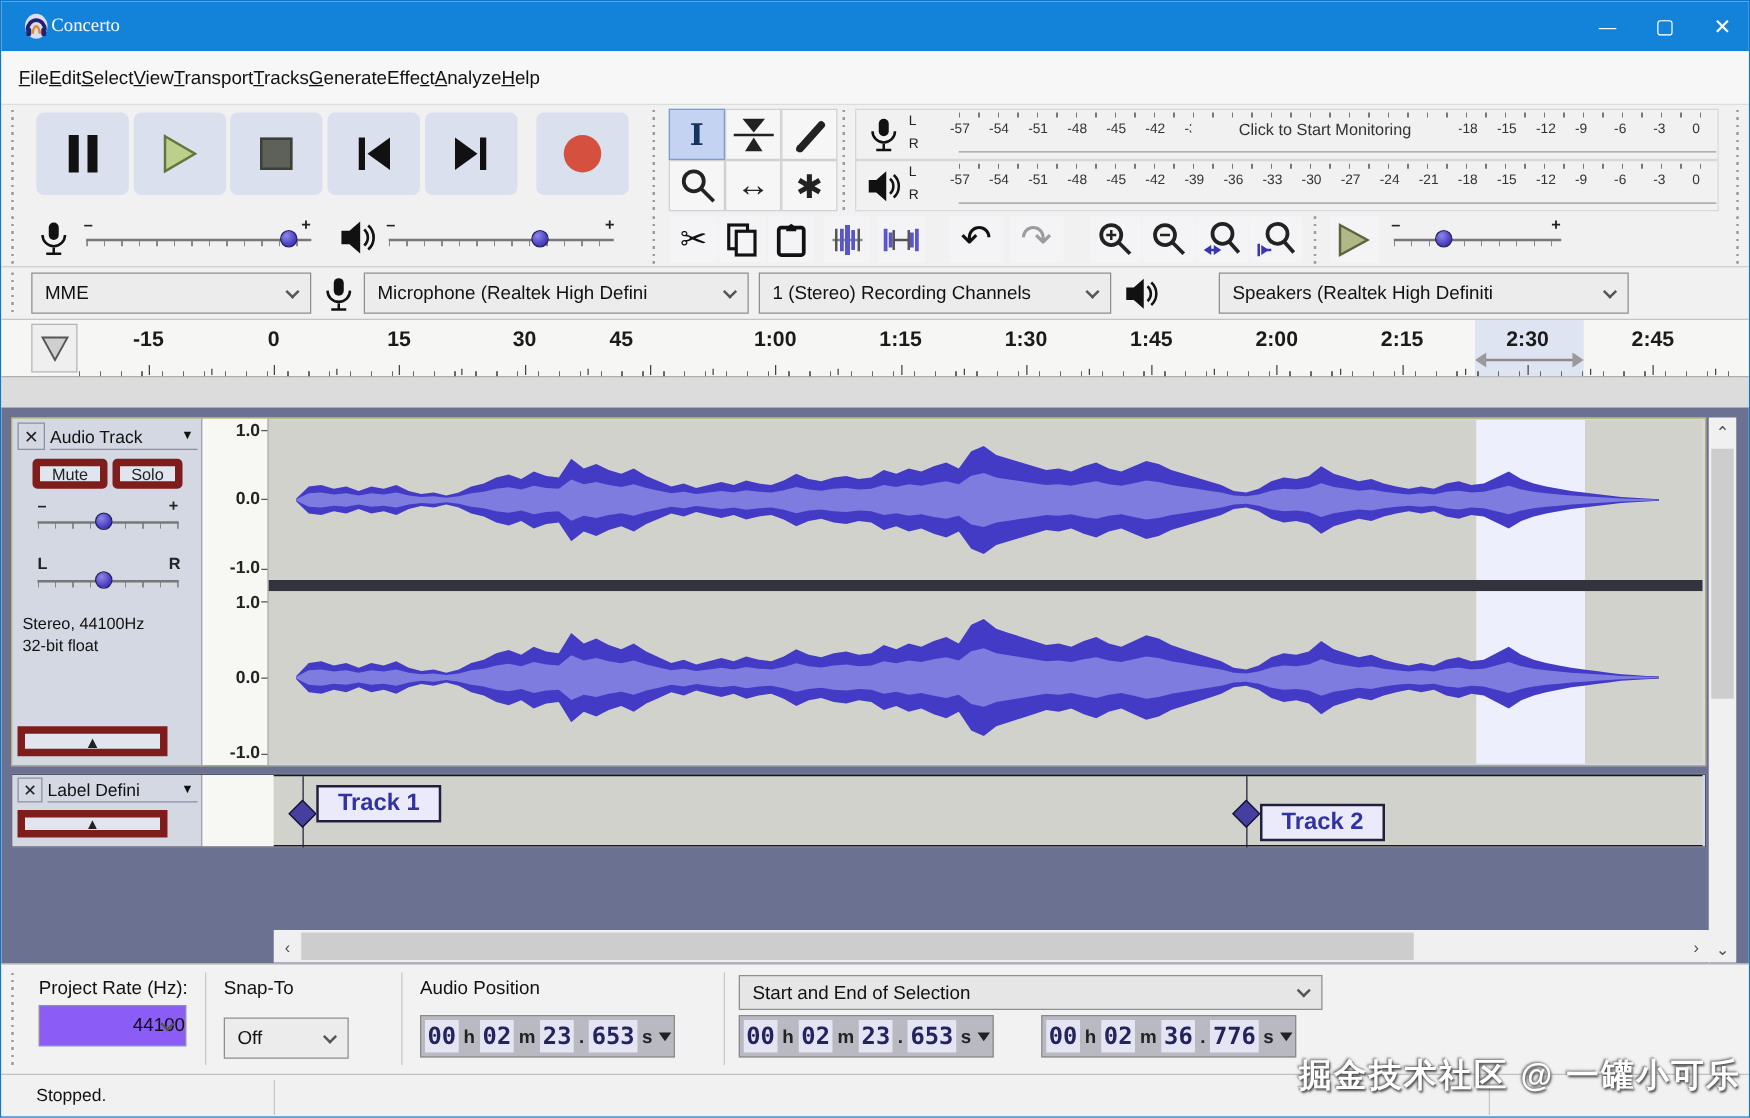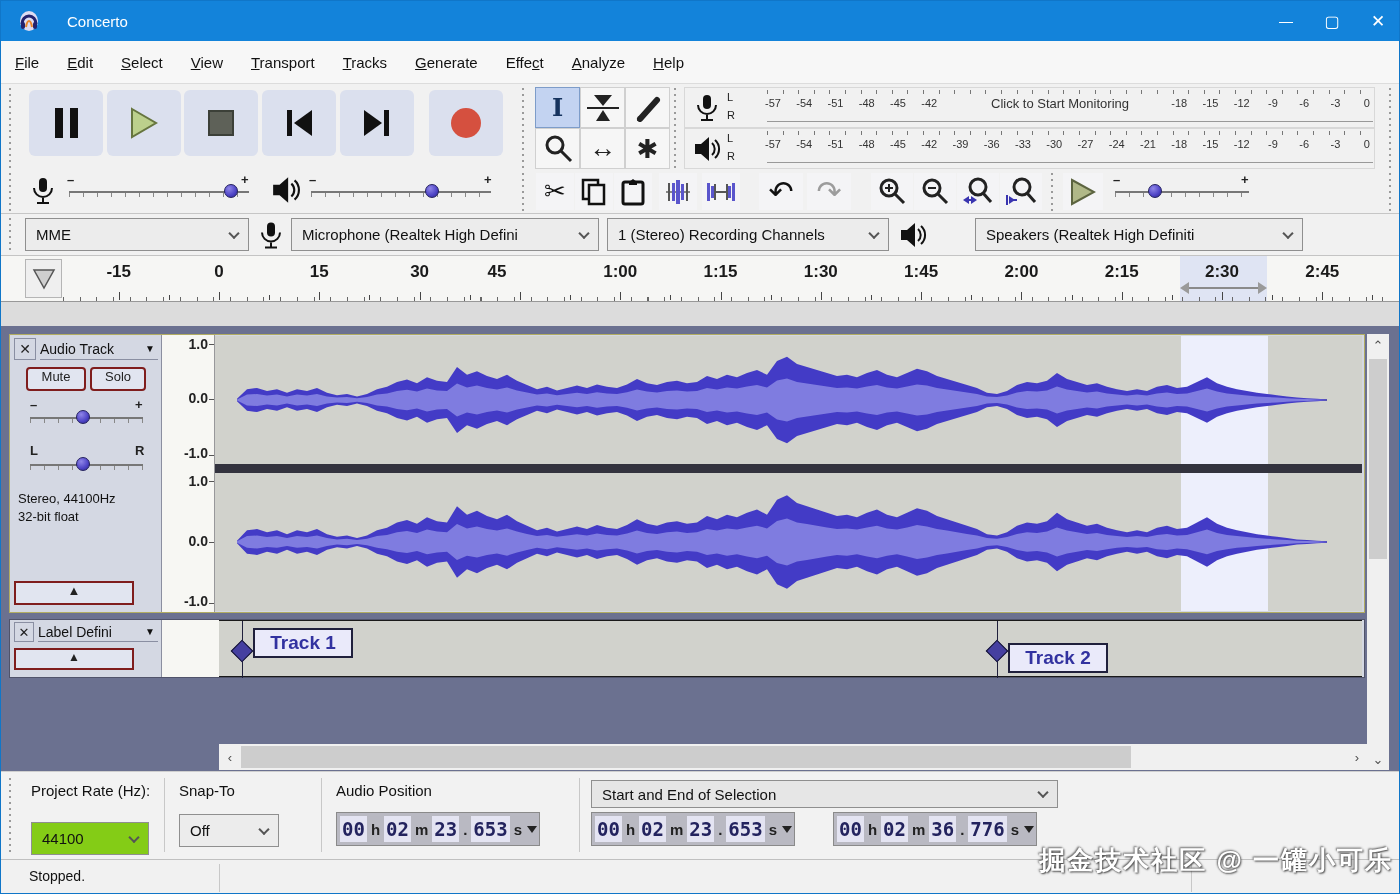--- a/index.html
+++ b/index.html
@@ -9,33 +9,33 @@
   .abs { position:absolute; }
 
   
   .titlebar { left:0; top:0; width:1400px; height:40px; background:#1383da; display:flex; align-items:center; }
   .title-text { color:#fff; font-size:15px; margin-left:10px; }
   .win-controls { position:absolute; right:0; top:0; height:40px; display:flex; }
   .win-btn { width:46px; height:40px; color:#fff; display:flex; align-items:center; justify-content:center; font-size:14px; }
 
   
   .menubar { left:0; top:40px; width:1400px; height:43px; background:#f7f7f7; border-bottom:1px solid #dcdcdc;
-             display:flex; align-items:center; padding-left:14px; gap:28px; }
+             display:flex; align-items:center; padding-left:14px; }
   .menu-item { font-size:15px; color:#111; }
 
   
   .toolblock { left:0; top:83px; width:1400px; height:130px; background:#f1f1f1; border-bottom:1px solid #c6c6c6; }
   .grip { width:6px; background:repeating-linear-gradient(to bottom,#9a9a9a 0 2px,transparent 2px 6px);
           background-size:2px 100%; background-position:0 0,4px 0; background-repeat:repeat-y; }
   .grip:after{ content:""; }
   .tbtn { background:#dbe0ee; border-radius:6px; display:flex; align-items:center; justify-content:center; }
   .toolcell { width:45px; height:41px; background:#f6f6f6; border:1px solid #d0d0d0; display:flex; align-items:center; justify-content:center; }
   .toolcell.sel { background:#c3d3f1; border:1px solid #7d9cc9; }
   .ebtn { width:38px; height:37px; display:flex; align-items:center; justify-content:center; background:#f4f4f6; }
-  .meter-num { font-size:11px; color:#333; width:26px; text-align:center; }
+  .meter-num { font-size:11px; color:#333; width:26px; text-align:left; }
   .ticks { background:repeating-linear-gradient(to right,#777 0 1px,transparent 1px 15.6px); }
   .slider-track { height:2px; background:#777; }
   .slider-ruler { height:5px; background:repeating-linear-gradient(to right,#888 0 1px,transparent 1px 14px); }
   .thumb { width:14px; height:14px; border-radius:50%; background:radial-gradient(circle at 35% 30%, #8f86e8, #4d43c5 60%, #2c2687); border:1px solid #23205f; }
   .pm { font-size:13px; font-weight:bold; color:#222; }
 
   
   .devicebar { left:0; top:213px; width:1400px; height:42px; background:#f1f1f1; border-bottom:1px solid #c4c4c4; }
   .combo { background:#ececec; border:1px solid #8f8f8f; display:flex; align-items:center; font-size:15px; color:#111; padding-left:10px; position:absolute; height:33px; top:4px; }
   .chev { position:absolute; right:10px; top:50%; width:8px; height:8px; border-right:2px solid #555; border-bottom:2px solid #555; transform:translateY(-70%) rotate(45deg); }
@@ -43,21 +43,21 @@
   
   .rulerbar { left:0; top:255px; width:1400px; height:46px; background:#f6f6f4; border-bottom:1px solid #989898; }
   .pinbtn { left:24px; top:3px; width:37px; height:39px; background:#efefef; border:1px solid #b5b5b5; display:flex; align-items:center; justify-content:center; }
   .tl-label { position:absolute; top:6px; transform:translateX(-50%); font-size:17px; font-weight:bold; color:#1a1a1a; }
   .tl-tick { position:absolute; bottom:1px; width:1px; background:#444; }
   .strip-gap { left:0; top:301px; width:1400px; height:24px; background:#dcdcdc; }
 
   
   .canvas { left:0; top:325px; width:1400px; height:445px; background:#6b7190; }
   .track-panel { background:#d4d8e3; border-right:1px solid #8b8fa0; }
-  .small-btn { background:#e1e5f0; border:2px solid #7f1d1d; border-radius:4px; font-size:13px; color:#222; display:flex; justify-content:center; }
+  .small-btn { background:#e1e5f0; border:6px solid #7f1d1d; border-radius:4px; font-size:13px; color:#222; display:flex; align-items:center; justify-content:center; }
   .vscale { background:#f7f7f3; border-right:1px solid #98989a; }
   .vs-num { position:absolute; right:6px; font-size:14px; font-weight:bold; color:#222; }
   .wave-ch { background:#d1d2cc; position:absolute; }
   .lbl-box { position:absolute; background:#eaeafa; border:2px solid #20203c; color:#3232a0; font-weight:bold; font-size:19px; display:flex; align-items:center; justify-content:center; }
   .diamond { position:absolute; width:16px; height:16px; background:#453fa0; border:1px solid #14142e; transform:rotate(45deg); }
 
   
   .sb { background:#f0f0f0; }
   .sb-thumb { background:#cdcdcd; position:absolute; }
   .sb-arrow { color:#505050; font-size:13px; display:flex; align-items:center; justify-content:center; }
@@ -81,21 +81,21 @@
 <div id="root">
 
   <div class="abs titlebar">
     <svg class="abs" style="left:18px;top:9px;" width="20" height="22" viewBox="0 0 20 22">
       <ellipse cx="10" cy="11" rx="9" ry="10" fill="#dcdcf2"></ellipse>
       <path d="M3,14 a7,8 0 0 1 14,0" fill="none" stroke="#22226e" stroke-width="3"></path>
       <rect x="2" y="12" width="4" height="7" rx="2" fill="#22226e"></rect>
       <rect x="14" y="12" width="4" height="7" rx="2" fill="#22226e"></rect>
       <path d="M7,17 q1,-6 3,-6 q2,0 3,6" fill="none" stroke="#e8862a" stroke-width="2"></path>
     </svg>
-    <span class="title-text" style="margin-left:66px;">Concerto</span>
+    <span class="title-text" style="margin-left:40px;font-family:Liberation Serif, serif;">Concerto</span>
     <div class="win-controls">
       <div class="win-btn">—</div>
       <div class="win-btn" style="font-size:16px;">▢</div>
       <div class="win-btn" style="font-size:17px;">✕</div>
     </div>
   </div>
 
   <div class="abs menubar" id="menubar">
       <span class="menu-item"><u>F</u>ile</span>
       <span class="menu-item"><u>E</u>dit</span>
@@ -547,21 +547,21 @@
     <div class="abs sb" style="left:218px;top:418px;width:1149px;height:26px;">
       <div class="sb-arrow abs" style="left:0;top:0;width:22px;height:26px;">‹</div>
       <div class="sb-thumb" style="left:22px;top:2px;width:890px;height:22px;"></div>
       <div class="sb-arrow abs" style="right:0;top:0;width:22px;height:26px;">›</div>
     </div>
   </div>
 
   <div class="abs selbar">
     <div class="abs grip" style="left:8px;top:6px;height:74px;"></div>
     <div class="sb-label" style="left:30px;top:10px;">Project Rate (Hz):</div>
-    <div class="combo" style="left:30px;top:50px;width:118px;background:#84cc16;">
+    <div class="combo" style="left:30px;top:32px;width:118px;background:#8b5cf6;justify-content:flex-end;">
       <span>44100</span>
         <span class="chev"></span>
     </div>
     <div class="vsep" style="left:163px;top:6px;height:74px;"></div>
     <div class="sb-label" style="left:178px;top:10px;">Snap-To</div>
     <div class="combo" style="left:178px;top:42px;width:100px;">
       <span>Off</span>
         <span class="chev"></span>
     </div>
     <div class="vsep" style="left:320px;top:6px;height:74px;"></div>

